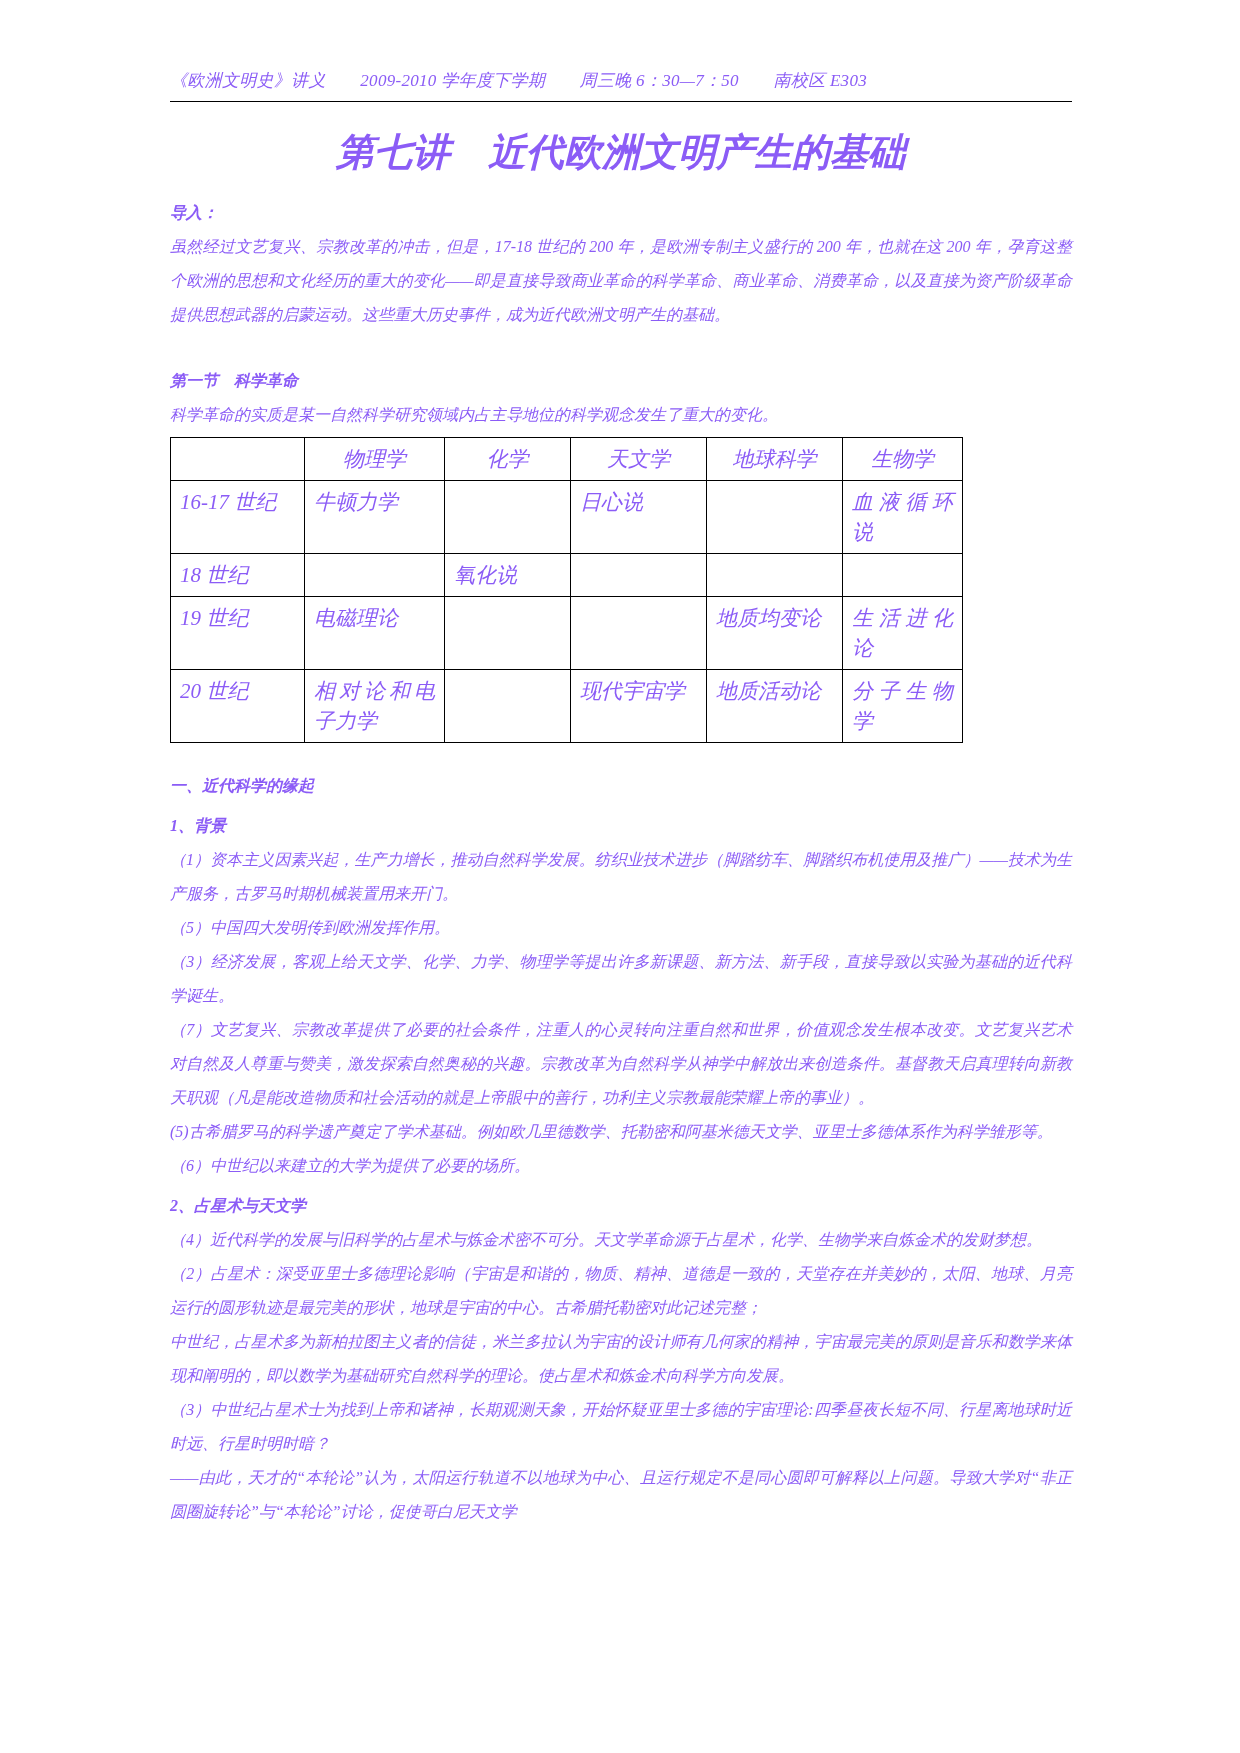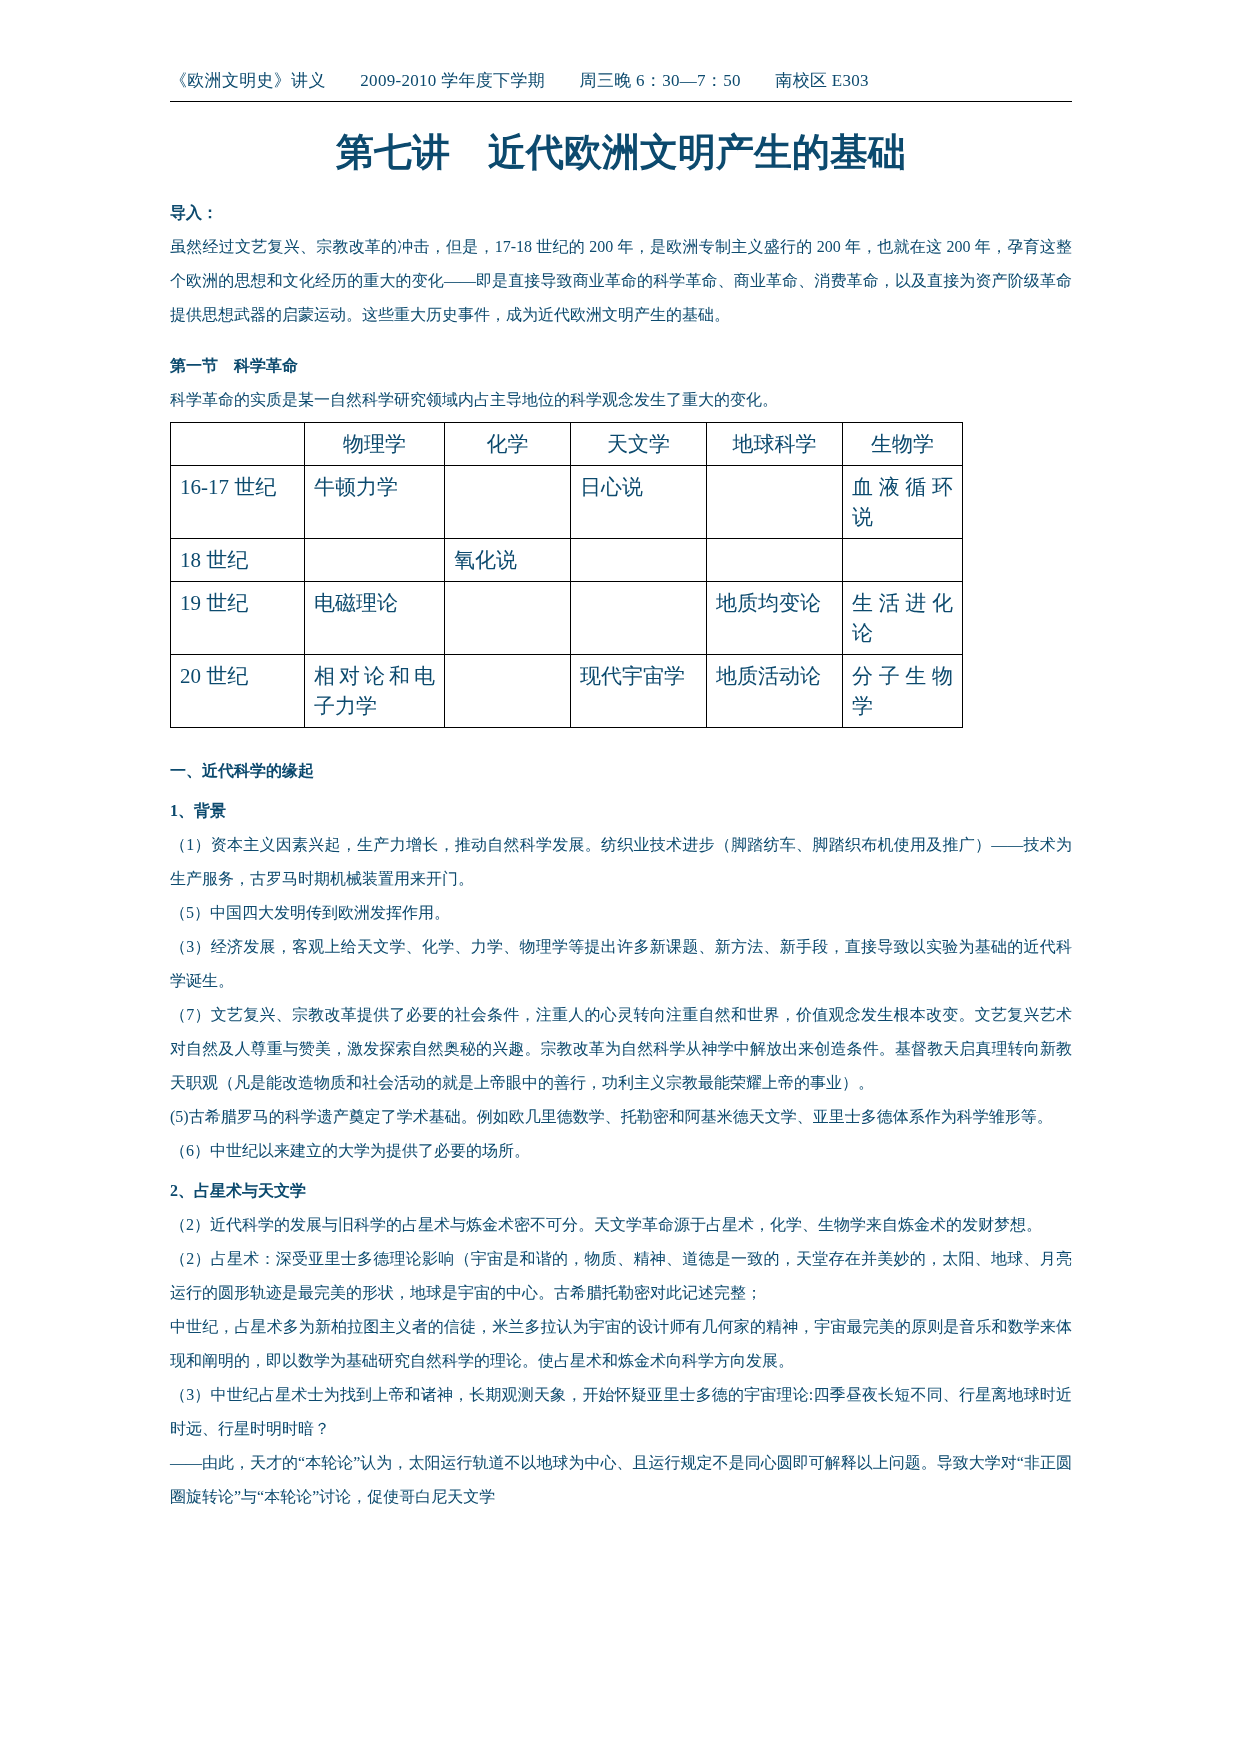--- a/index.html
+++ b/index.html
@@ -2,24 +2,25 @@
 <html><head>
 <meta charset="utf-8">
 <style>
   * { box-sizing: border-box; }
   html, body { margin: 0; padding: 0; background: #ffffff; }
   .page {
     width: 1240px;
     height: 1741px;
     margin: 0 auto;
     background: #ffffff;
-    color: #0c4a6e;
+    color: #8b5cf6;
     font-family: "Liberation Serif", "DejaVu Serif", serif;
     padding: 70px 168px 30px 170px;
     overflow: hidden;
+    font-style: italic;
   }
   .doc-header {
     font-size: 17px;
     line-height: 22px;
     padding-bottom: 9px;
     border-bottom: 1.5px solid #000000;
     white-space: nowrap;
     letter-spacing: 0.3px;
   }
   .doc-title {
@@ -29,21 +30,21 @@
     margin: 30px 0 24px 0;
     line-height: 40px;
   }
   .para {
     font-size: 16px;
     line-height: 34px;
     text-align: justify;
     margin: 0;
   }
   .b { font-weight: bold; }
-  .mt-lg { margin-top: 17px; }
+  .mt-lg { margin-top: 32px; }
   .mt-md { margin-top: 26px; }
   .mt-sm { margin-top: 6px; }
   table.sci {
     border-collapse: collapse;
     table-layout: fixed;
     width: 792px;
     margin-top: 5px;
   }
   table.sci td {
     border: 1.5px solid #000000;
@@ -129,19 +130,19 @@
 
   <p class="para b mt-sm">1、背景</p>
   <p class="para">（1）资本主义因素兴起，生产力增长，推动自然科学发展。纺织业技术进步（脚踏纺车、脚踏织布机使用及推广）——技术为生产服务，古罗马时期机械装置用来开门。</p>
   <p class="para">（5）中国四大发明传到欧洲发挥作用。</p>
   <p class="para">（3）经济发展，客观上给天文学、化学、力学、物理学等提出许多新课题、新方法、新手段，直接导致以实验为基础的近代科学诞生。</p>
   <p class="para">（7）文艺复兴、宗教改革提供了必要的社会条件，注重人的心灵转向注重自然和世界，价值观念发生根本改变。文艺复兴艺术对自然及人尊重与赞美，激发探索自然奥秘的兴趣。宗教改革为自然科学从神学中解放出来创造条件。基督教天启真理转向新教天职观（凡是能改造物质和社会活动的就是上帝眼中的善行，功利主义宗教最能荣耀上帝的事业）。</p>
   <p class="para">(5)古希腊罗马的科学遗产奠定了学术基础。例如欧几里德数学、托勒密和阿基米德天文学、亚里士多德体系作为科学雏形等。</p>
   <p class="para">（6）中世纪以来建立的大学为提供了必要的场所。</p>
 
   <p class="para b mt-sm">2、占星术与天文学</p>
-  <p class="para">（2）近代科学的发展与旧科学的占星术与炼金术密不可分。天文学革命源于占星术，化学、生物学来自炼金术的发财梦想。</p>
+  <p class="para">（4）近代科学的发展与旧科学的占星术与炼金术密不可分。天文学革命源于占星术，化学、生物学来自炼金术的发财梦想。</p>
   <p class="para">（2）占星术：深受亚里士多德理论影响（宇宙是和谐的，物质、精神、道德是一致的，天堂存在并美妙的，太阳、地球、月亮运行的圆形轨迹是最完美的形状，地球是宇宙的中心。古希腊托勒密对此记述完整；</p>
   <p class="para">中世纪，占星术多为新柏拉图主义者的信徒，米兰多拉认为宇宙的设计师有几何家的精神，宇宙最完美的原则是音乐和数学来体现和阐明的，即以数学为基础研究自然科学的理论。使占星术和炼金术向科学方向发展。</p>
   <p class="para">（3）中世纪占星术士为找到上帝和诸神，长期观测天象，开始怀疑亚里士多德的宇宙理论:四季昼夜长短不同、行星离地球时近时远、行星时明时暗？</p>
   <p class="para">——由此，天才的“本轮论”认为，太阳运行轨道不以地球为中心、且运行规定不是同心圆即可解释以上问题。导致大学对“非正圆圈旋转论”与“本轮论”讨论，促使哥白尼天文学</p>
 
 </div>
 
 </body></html>

